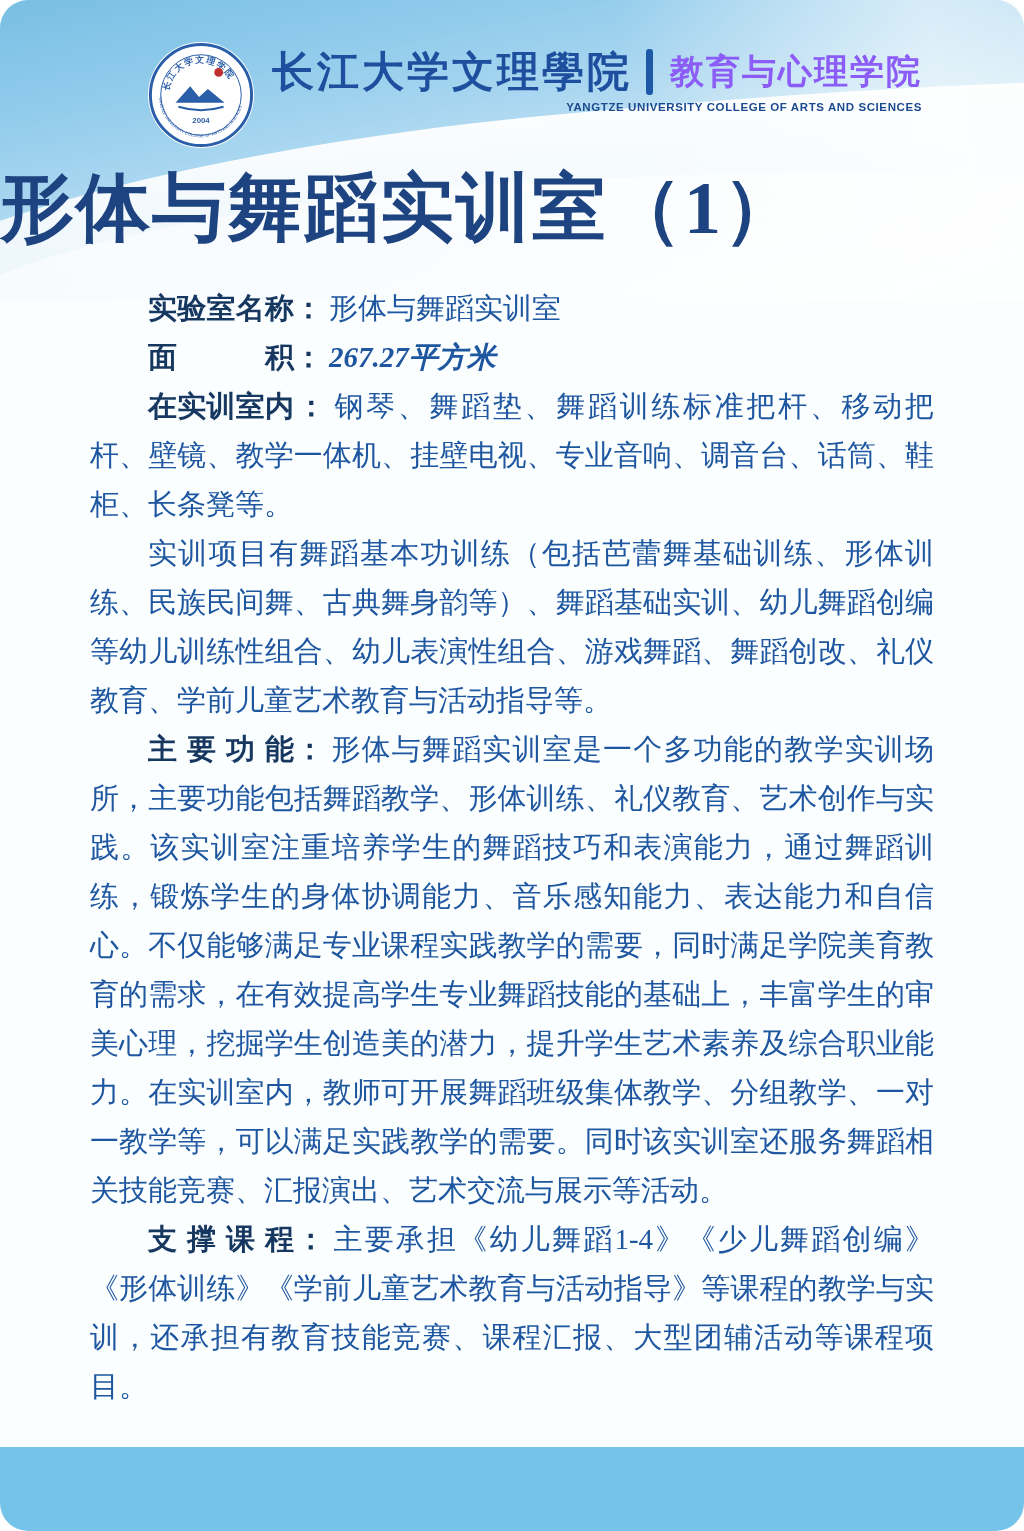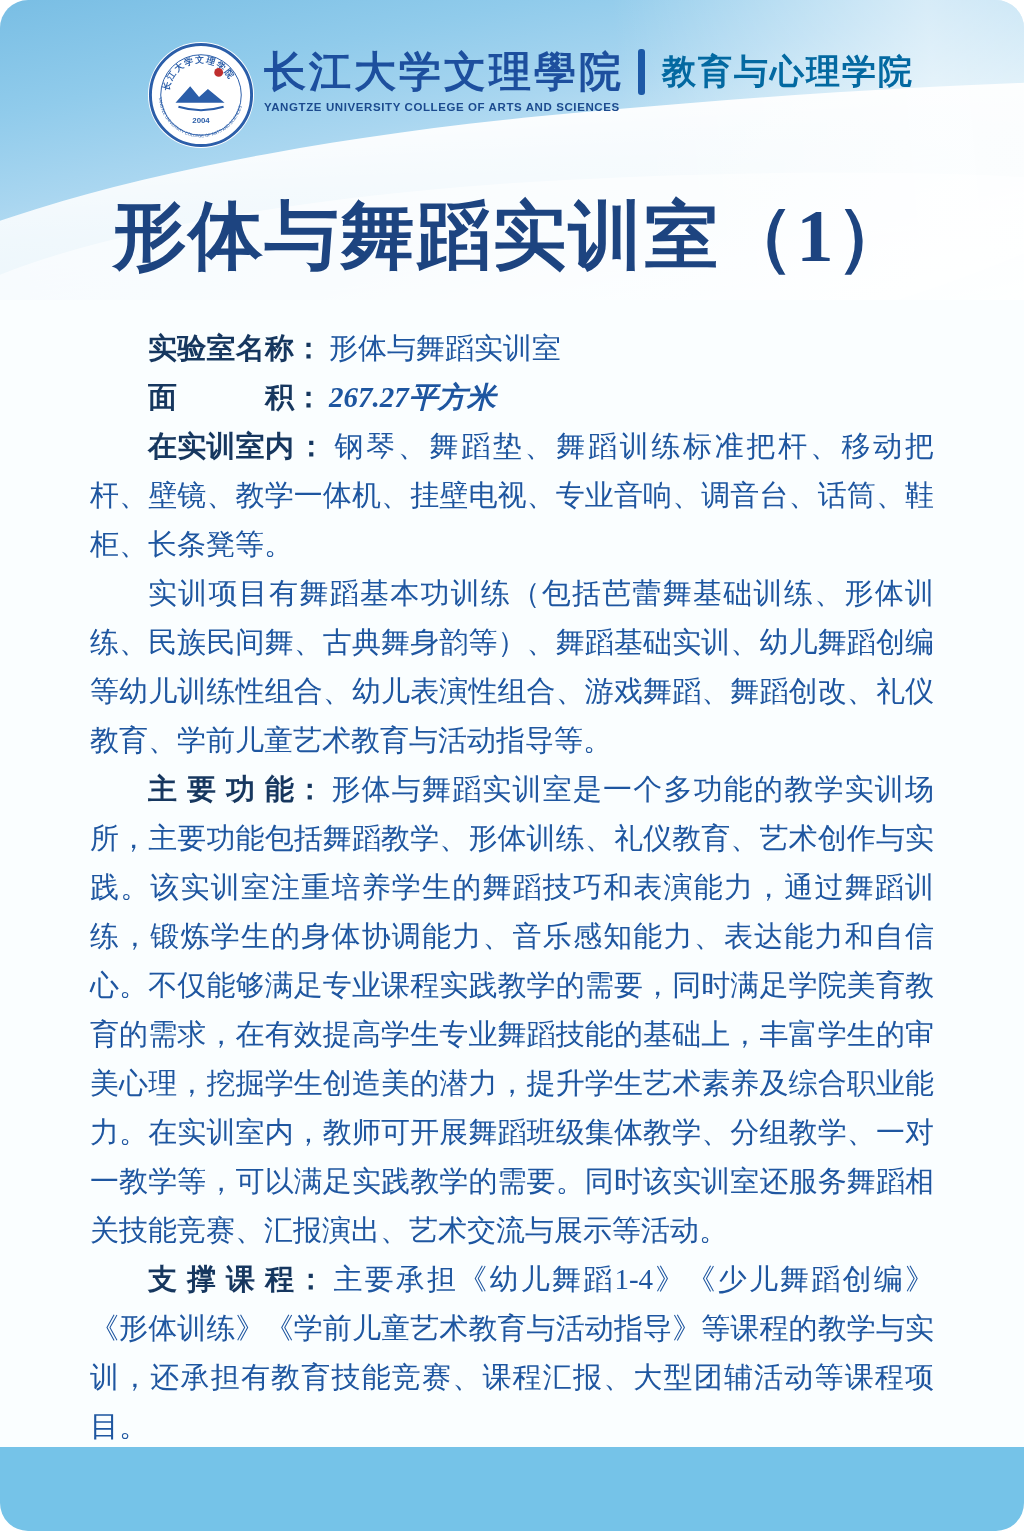--- a/index.html
+++ b/index.html
@@ -26,42 +26,42 @@
     transform:rotate(-15deg);}
   .wave-3{top:180px;left:-80px;width:1300px;height:420px;
     border-radius:50% 50% 0 0 / 130px 70px 0 0;
     background:rgba(255,255,255,.55);transform:rotate(-3deg);}
   
   .footer-band{position:absolute;bottom:0;left:0;width:100%;height:84px;background:#75c3e8;}
   
   .content{position:relative;z-index:2;}
   .brand-row{display:flex;align-items:flex-start;padding:40px 0 0 146px;}
   .seal{width:110px;height:110px;flex:0 0 auto;}
-  .brand-col{margin-left:8px;padding-top:8px;}
+  .brand-col{margin-left:16px;padding-top:8px;text-align:right;}
   .brand-line{display:flex;align-items:center;}
   .uni-name{
     font-family:"Liberation Serif", serif;font-weight:bold;
     font-size:42px;line-height:48px;color:#1d4f9e;letter-spacing:3px;white-space:nowrap;
   }
   .brand-divider{width:7px;height:46px;background:#1d59a7;border-radius:3px;margin:0 17px 0 14px;flex:0 0 auto;}
   .college-name{
     font-family:Liberation Serif, serif;font-weight:900;
-    font-size:34px;color:#0369a1;letter-spacing:2px;white-space:nowrap;
+    font-size:34px;color:#8b5cf6;letter-spacing:2px;white-space:nowrap;
   }
   .uni-english{
     font-family:"Liberation Sans", sans-serif;font-weight:700;
     font-size:11.5px;color:#1b4a8e;letter-spacing:.6px;margin-top:5px;white-space:nowrap;
   }
   .page-title{
-    margin-top:40px;text-align:center;
+    margin-top:12px;
     font-family:"Liberation Serif", serif;font-weight:bold;
     font-size:74px;line-height:92px;color:#1d4480;letter-spacing:2px;
   }
   .body{
-    margin:42px 90px 0 90px;
+    margin:30px 90px 0 90px;
     font-size:29px;line-height:49px;color:#1e56a0;
     text-align:justify;
   }
   .body p{margin:0;text-indent:58px;}
   .lbl{
     display:inline-block;width:146px;text-indent:0;vertical-align:baseline;
     font-family:"Liberation Sans", sans-serif;font-weight:700;color:#16375f;
     text-align:justify;text-align-last:justify;
   }
   .colon{

